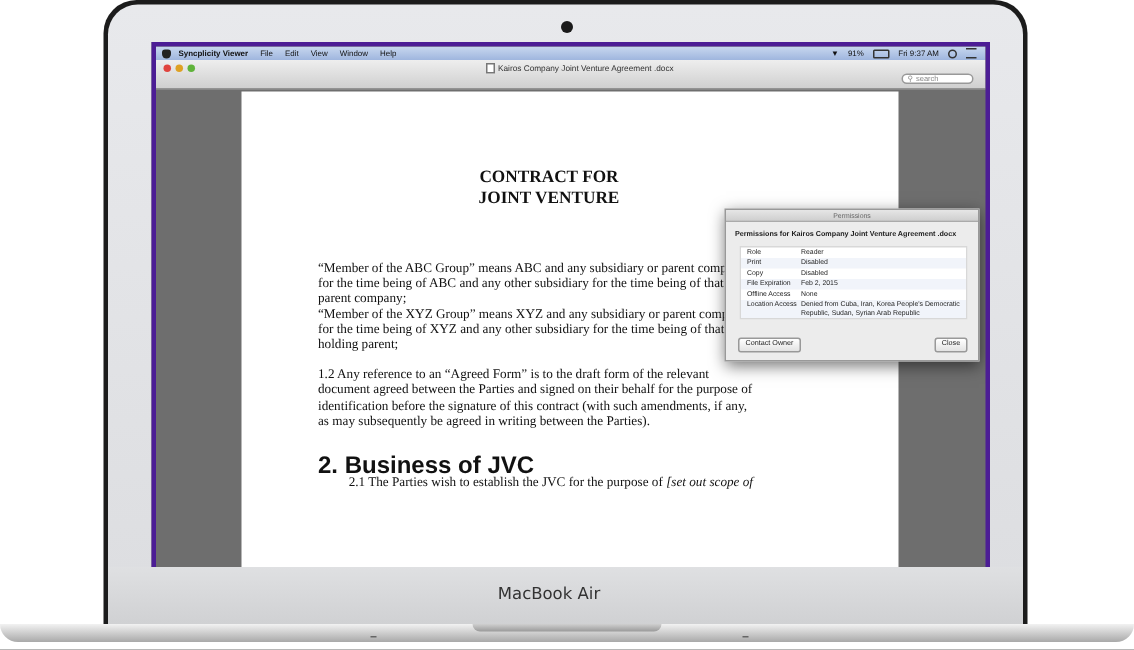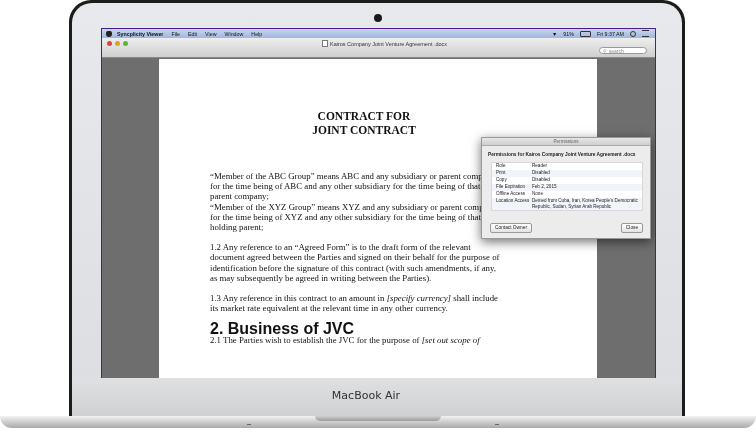--- a/index.html
+++ b/index.html
@@ -1,20 +1,20 @@
 <!DOCTYPE html>
 <html><head>
 <meta charset="utf-8">
 <style>
   html, body { margin:0; padding:0; }
   body { width:756px; height:433px; background:#ffffff; position:relative; overflow:hidden; font-family:"Liberation Sans", sans-serif; }
   .lid { position:absolute; left:69px; top:0; width:616px; height:420px; border-radius:22px 22px 0 0; background:#1c1c1c; }
   .lid-inner { position:absolute; left:72px; top:3px; width:610px; height:417px; border-radius:20px 20px 0 0; background:linear-gradient(#e8e9ec,#dcdde0); }
   .camera { position:absolute; left:374px; top:14px; width:8px; height:8px; border-radius:50%; background:#1a1a1a; }
-  .screen { position:absolute; left:101px; top:28px; width:553px; height:350px; background:#6e6e6e; overflow:hidden; border:1px solid #4c1d95; }
+  .screen { position:absolute; left:101px; top:28px; width:553px; height:350px; background:#6e6e6e; overflow:hidden; border:3px solid #4c1d95; }
   .menubar { position:absolute; left:0; top:0; width:553px; height:9px; background:linear-gradient(#c8d7ef,#9fb6de); display:flex; align-items:center; font-size:5.3px; color:#111; }
   .menubar .apple { width:6px; height:6px; margin:0 5px 0 4px; background:#222; border-radius:2px 2px 3px 3px; }
   .menubar .app { font-weight:bold; margin-right:8px; }
   .menubar .mi { margin-right:8px; }
   .menubar .right { margin-left:auto; display:flex; align-items:center; gap:6px; margin-right:6px; }
   .menubar .battery { width:9px; height:4px; border:1px solid #333; border-radius:1px; }
   .menubar .mag { width:4px; height:4px; border:1px solid #333; border-radius:50%; }
   .menubar .list { width:7px; height:5px; border-top:1px solid #333; border-bottom:1px solid #333; }
   .titlebar { position:absolute; left:0; top:9px; width:553px; height:19px; background:linear-gradient(#eeeeee,#cfcfcf); border-bottom:1px solid #888; }
   .lights { position:absolute; left:5px; top:3px; display:flex; gap:3px; }
@@ -22,21 +22,21 @@
   .doc-title { position:absolute; left:220px; top:2px; font-size:5.5px; color:#333; display:flex; align-items:center; gap:2px; }
   .doc-icon { width:4px; height:5px; background:#fff; border:0.5px solid #777; }
   .search { position:absolute; left:497px; top:9px; width:48px; height:7px; background:#fff; border:1px solid #999; border-radius:5px; font-size:5px; color:#888; display:flex; align-items:center; padding-left:3px; box-sizing:border-box; }
   .page { position:absolute; left:57px; top:30px; width:438px; height:330px; background:#ffffff; font-family:"Liberation Serif", serif; color:#111; }
   .title { position:absolute; left:0; top:50px; width:410px; text-align:center; font-weight:bold; font-size:11.5px; line-height:14px; }
   .body-text { position:absolute; left:51px; top:112px; width:290px; font-size:8.8px; line-height:10.2px; }
   .body-text p { margin:0; }
   .gap { height:10px; }
   .italic { font-style:italic; }
   .h2 { font-weight:bold; font-size:16px; margin-top:11px; font-family:"Liberation Sans", sans-serif; }
-  .section-line { margin-top:8px; }
+  .section-line { margin-top:8px;text-align:right; }
   .dialog { position:absolute; left:379px; top:108px; width:168px; height:100px; background:#ececec; border:1px solid #999; box-shadow:0 3px 10px rgba(0,0,0,0.55); font-size:4.6px; color:#222; }
   .dialog-titlebar { height:7px; background:linear-gradient(#e6e6e6,#cfcfcf); text-align:center; line-height:7px; color:#666; font-size:4.6px; border-bottom:1px solid #aaa; }
   .dialog-heading { font-weight:bold; margin:6px 0 0 6px; font-size:4.8px; }
   .perm-table { position:absolute; left:9px; top:24px; width:150px; background:#fff; border:1px solid #d8d8d8; }
   .perm-row { display:flex; min-height:7px; line-height:6px; }
   .perm-row:nth-child(even) { background:#f1f4fa; }
   .perm-key { width:36px; padding-left:4px; flex-shrink:0; }
   .perm-val { flex:1; padding-right:3px; }
   .btn { position:absolute; top:85px; height:8px; background:linear-gradient(#ffffff,#e3e3e3); border:1px solid #999; border-radius:2px; font-size:4.8px; line-height:8px; text-align:center; }
   .bezel-bottom { position:absolute; left:72px; top:378px; width:610px; height:40px; background:linear-gradient(#dfe0e2,#cfd0d2); }
@@ -83,29 +83,28 @@
     </div>
     <div class="search">
       <span style="margin-right:2px;">⚲</span>
       <span>search</span>
     </div>
   </div>
 
   <div class="page">
     <div class="title">
       <div>CONTRACT FOR</div>
-      <div>JOINT CONTRACT</div>
+      <div>JOINT VENTURE</div>
     </div>
     <div class="body-text">
       <p>“Member of the ABC Group” means ABC and any subsidiary or parent company for the time being of ABC and any other subsidiary for the time being of that parent company;</p>
       <p>“Member of the XYZ Group” means XYZ and any subsidiary or parent company for the time being of XYZ and any other subsidiary for the time being of that holding parent;</p>
       <div class="gap"></div>
       <p>1.2 Any reference to an “Agreed Form” is to the draft form of the relevant document agreed between the Parties and signed on their behalf for the purpose of identification before the signature of this contract (with such amendments, if any, as may subsequently be agreed in writing between the Parties).</p>
       <div class="gap"></div>
-      <p><span>1.3 Any reference in this contract to an amount in </span><span class="italic">[specify currency]</span><span> shall include its market rate equivalent at the relevant time in any other currency.</span></p>
       <div class="h2">2. Business of JVC</div>
       <p class="section-line"><span>2.1 The Parties wish to establish the JVC for the purpose of </span><span class="italic">[set out scope of</span></p>
     </div>
   </div>
 
   <div class="dialog">
     <div class="dialog-titlebar">Permissions</div>
     <div class="dialog-heading">Permissions for Kairos Company Joint Venture Agreement .docx</div>
     <div class="perm-table">
       <div class="perm-row">

